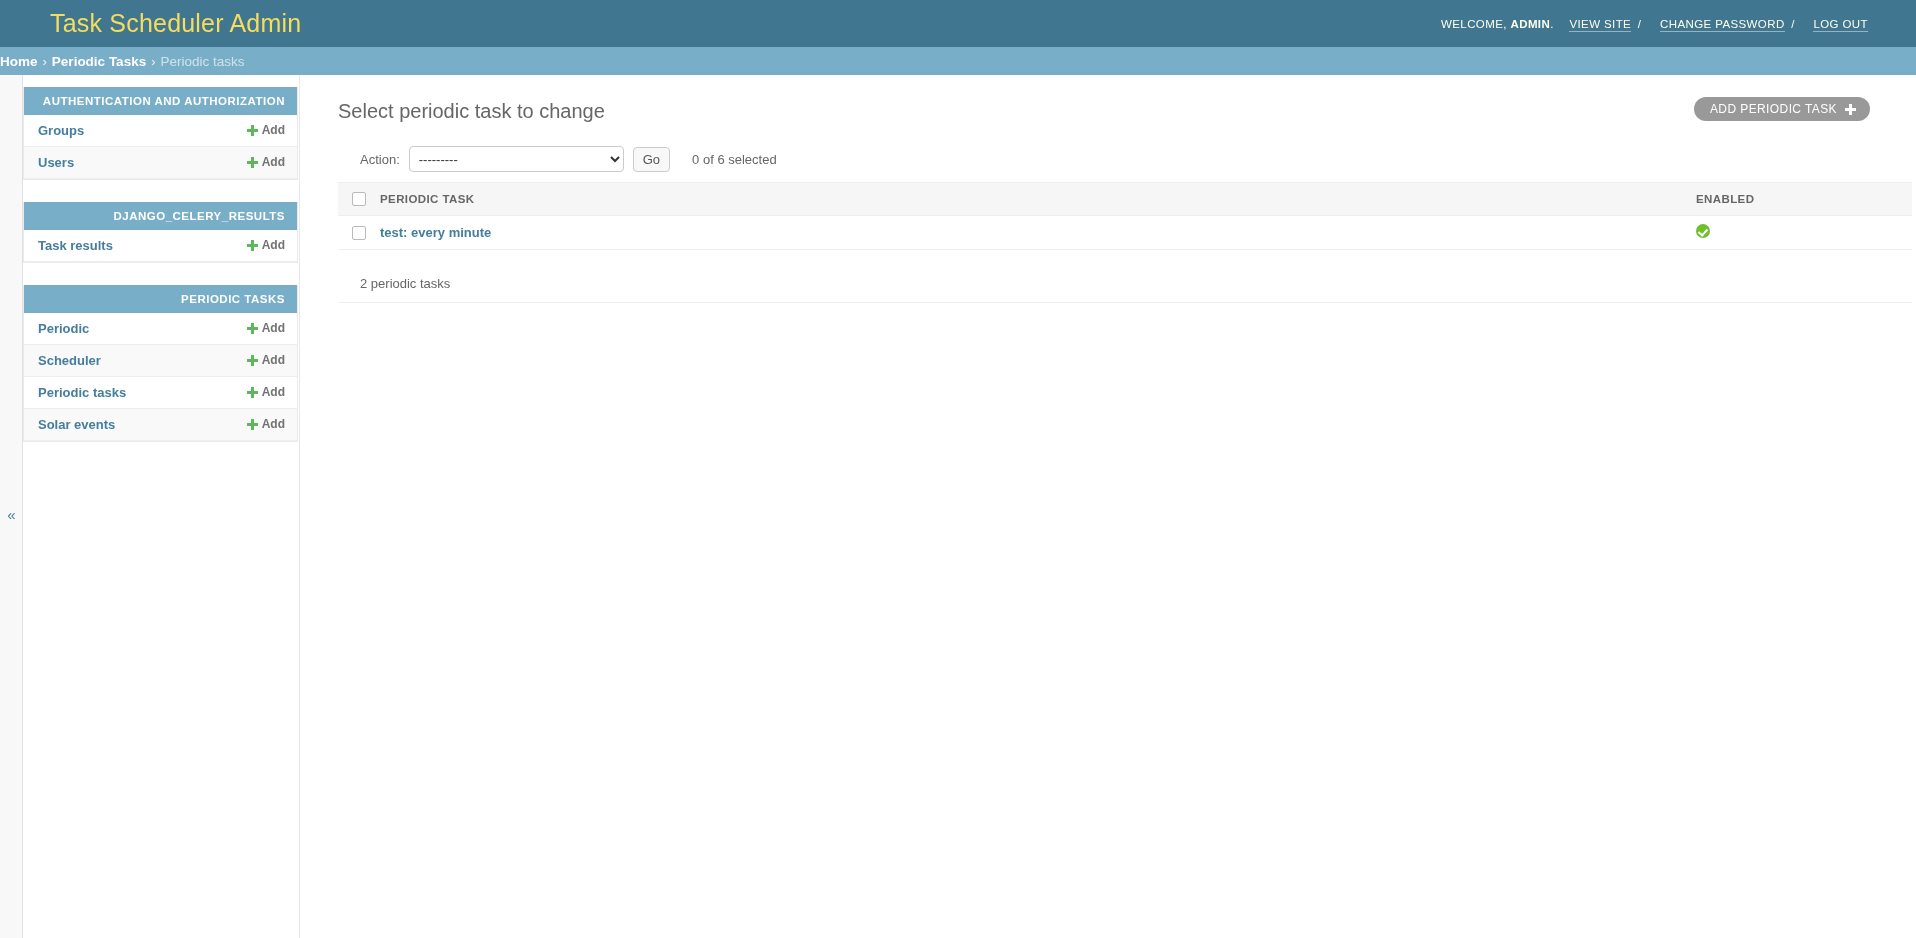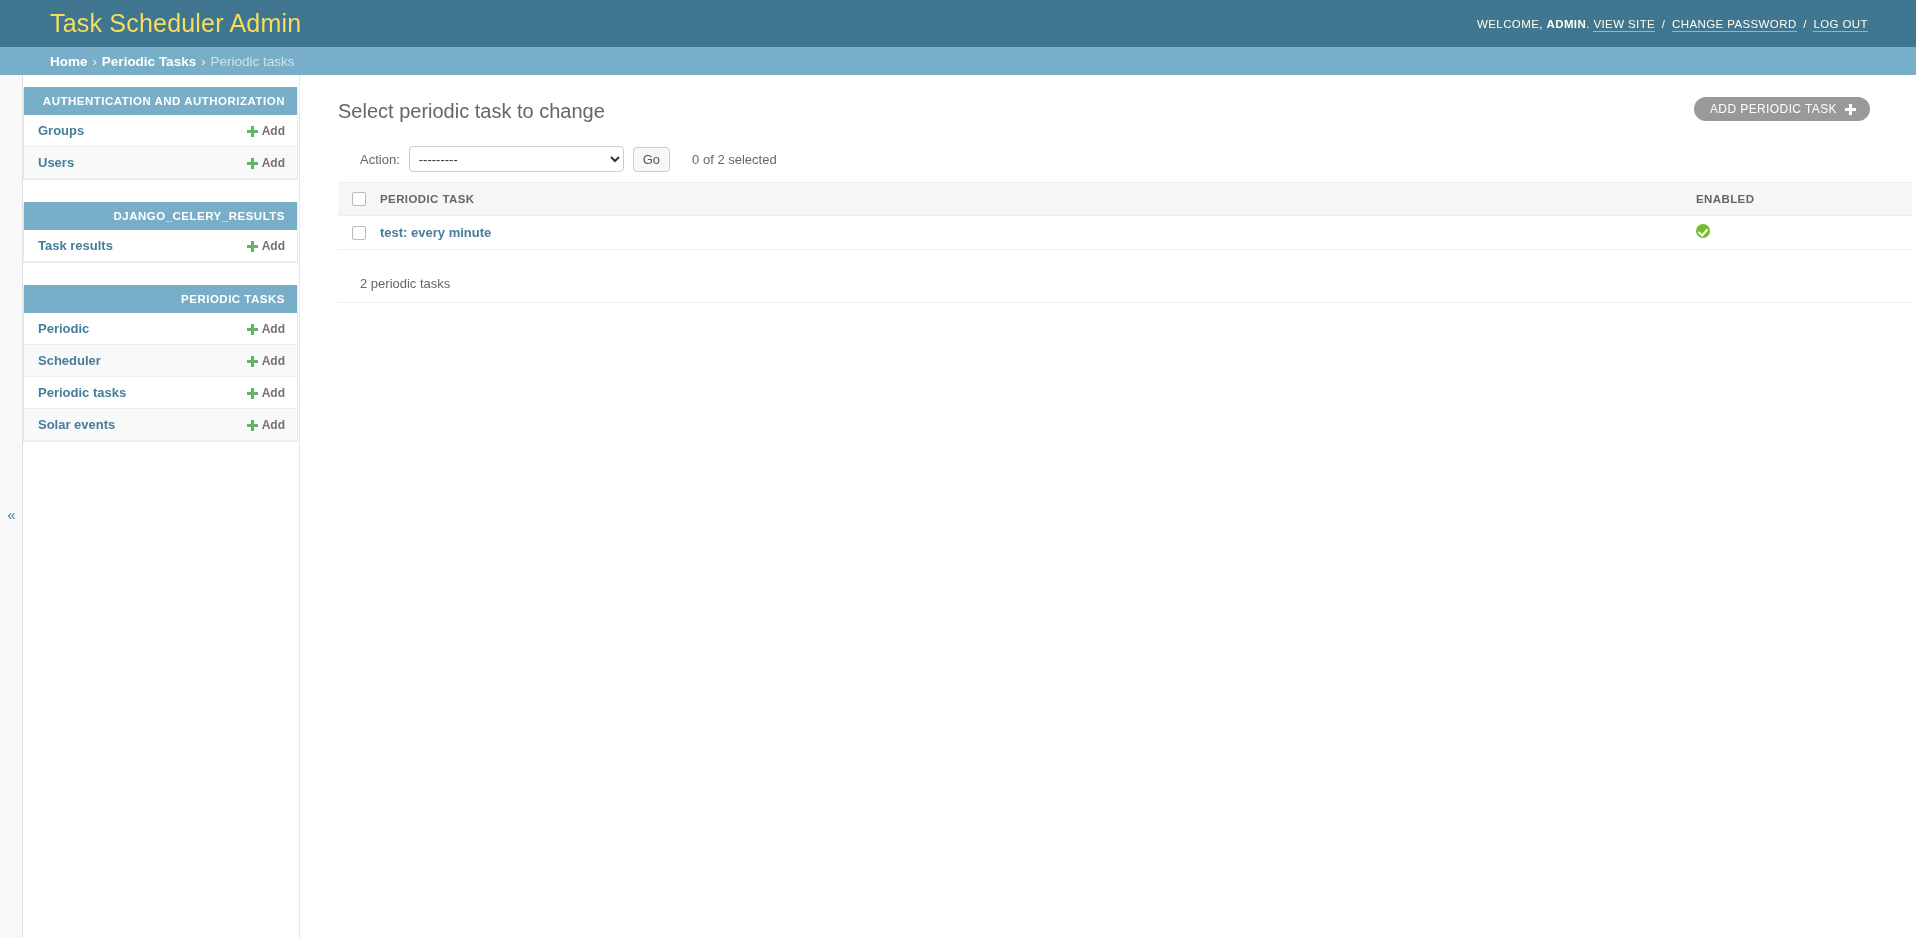--- a/index.html
+++ b/index.html
@@ -40,34 +40,34 @@
     letter-spacing: 0.4px;
     text-transform: uppercase;
     color: #ffffee;
     white-space: nowrap;
   }
   #user-tools a {
     color: #ffffee;
     text-decoration: none;
     border-bottom: 1px solid rgba(255,255,255,0.45);
     padding-bottom: 1px;
+    margin-left: 12px;
   }
   #user-tools strong { font-weight: bold; color: #ffffee; }
   .ut-sep { padding: 0 3px; }
 
   
   #breadcrumbs {
     height: 28px;
     background: #79aec8;
     color: #fff;
     font-size: 13.5px;
     font-weight: bold;
     display: flex;
     align-items: center;
-    padding-left: 50px;
   }
   #breadcrumbs a { color: #fff; text-decoration: none; }
   #breadcrumbs .crumb-sep {
     font-weight: normal;
     padding: 0 5px;
     color: #f2f2f2;
     font-size: 13px;
   }
   #breadcrumbs .crumb-current { color: #cfe3ec; font-weight: normal; }
 
@@ -126,21 +126,21 @@
     font-weight: bold;
     letter-spacing: 0.5px;
     text-transform: uppercase;
     padding: 8px 12px 8px 14px;
     white-space: nowrap;
     overflow: hidden;
     text-align: right;
   }
   .model-row {
     display: flex;
-    align-items: flex-end;
+    align-items: flex-start;
     justify-content: space-between;
     padding: 8px 12px 8px 14px;
     border-bottom: 1px solid #eee;
     background: #fff;
     font-size: 13px;
     gap: 13px;
   }
   .model-row:nth-child(odd of .model-row) { background: #fff; }
   .model-row.alt { background: #f9f9f9; }
   .model-row.current { background: #ffffcc; }
@@ -461,21 +461,21 @@
         </a>
       </div>
     </div>
 
     <div id="changelist">
 
       <div class="actions">
         <label>Action:</label>
         <select><option>---------</option><option>Delete selected periodic tasks</option><option>Enable Tasks</option><option>Disable Tasks</option><option>Toggle activity</option><option>Run selected tasks</option></select>
         <button class="go" type="button">Go</button>
-        <span class="action-counter">0 of 2 selected</span>
+        <span class="action-counter">0 of 6 selected</span>
       </div>
 
       <div class="results">
         <table id="result_list">
           <thead>
             <tr>
               <th class="action-checkbox-column">
                 <input type="checkbox" class="acb" style="">
               </th>
               <th class="col-task">PERIODIC TASK</th>

